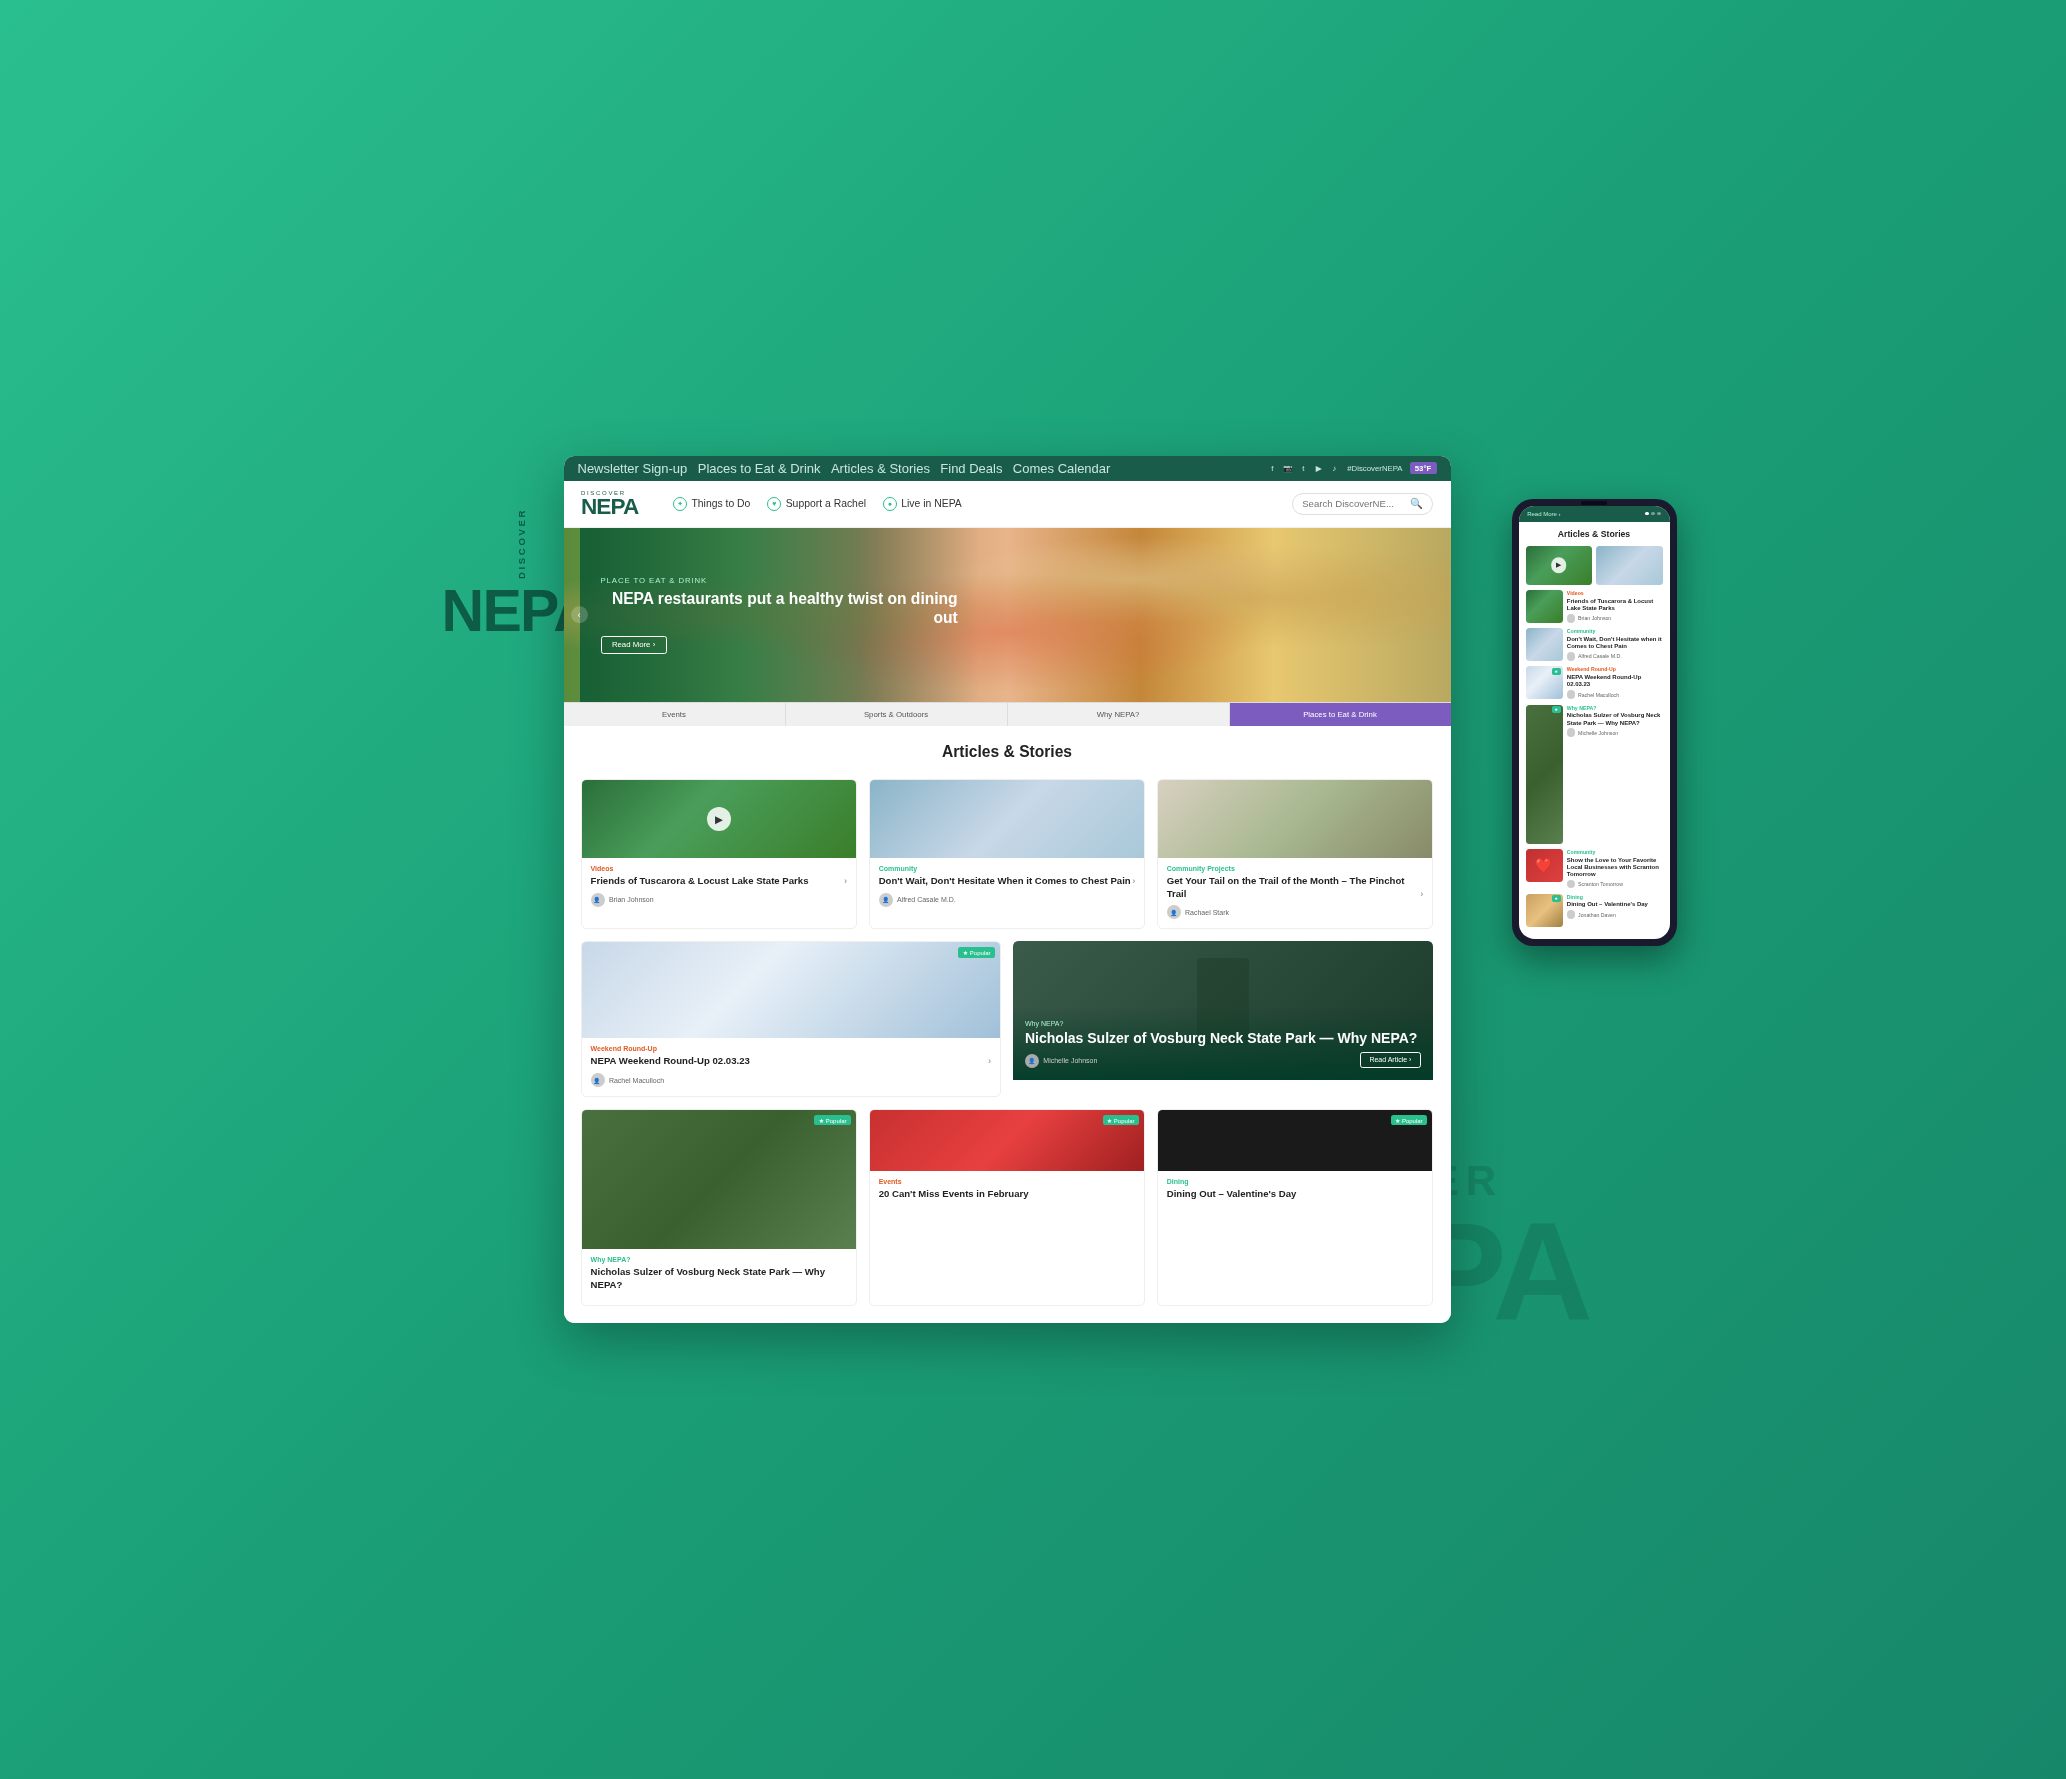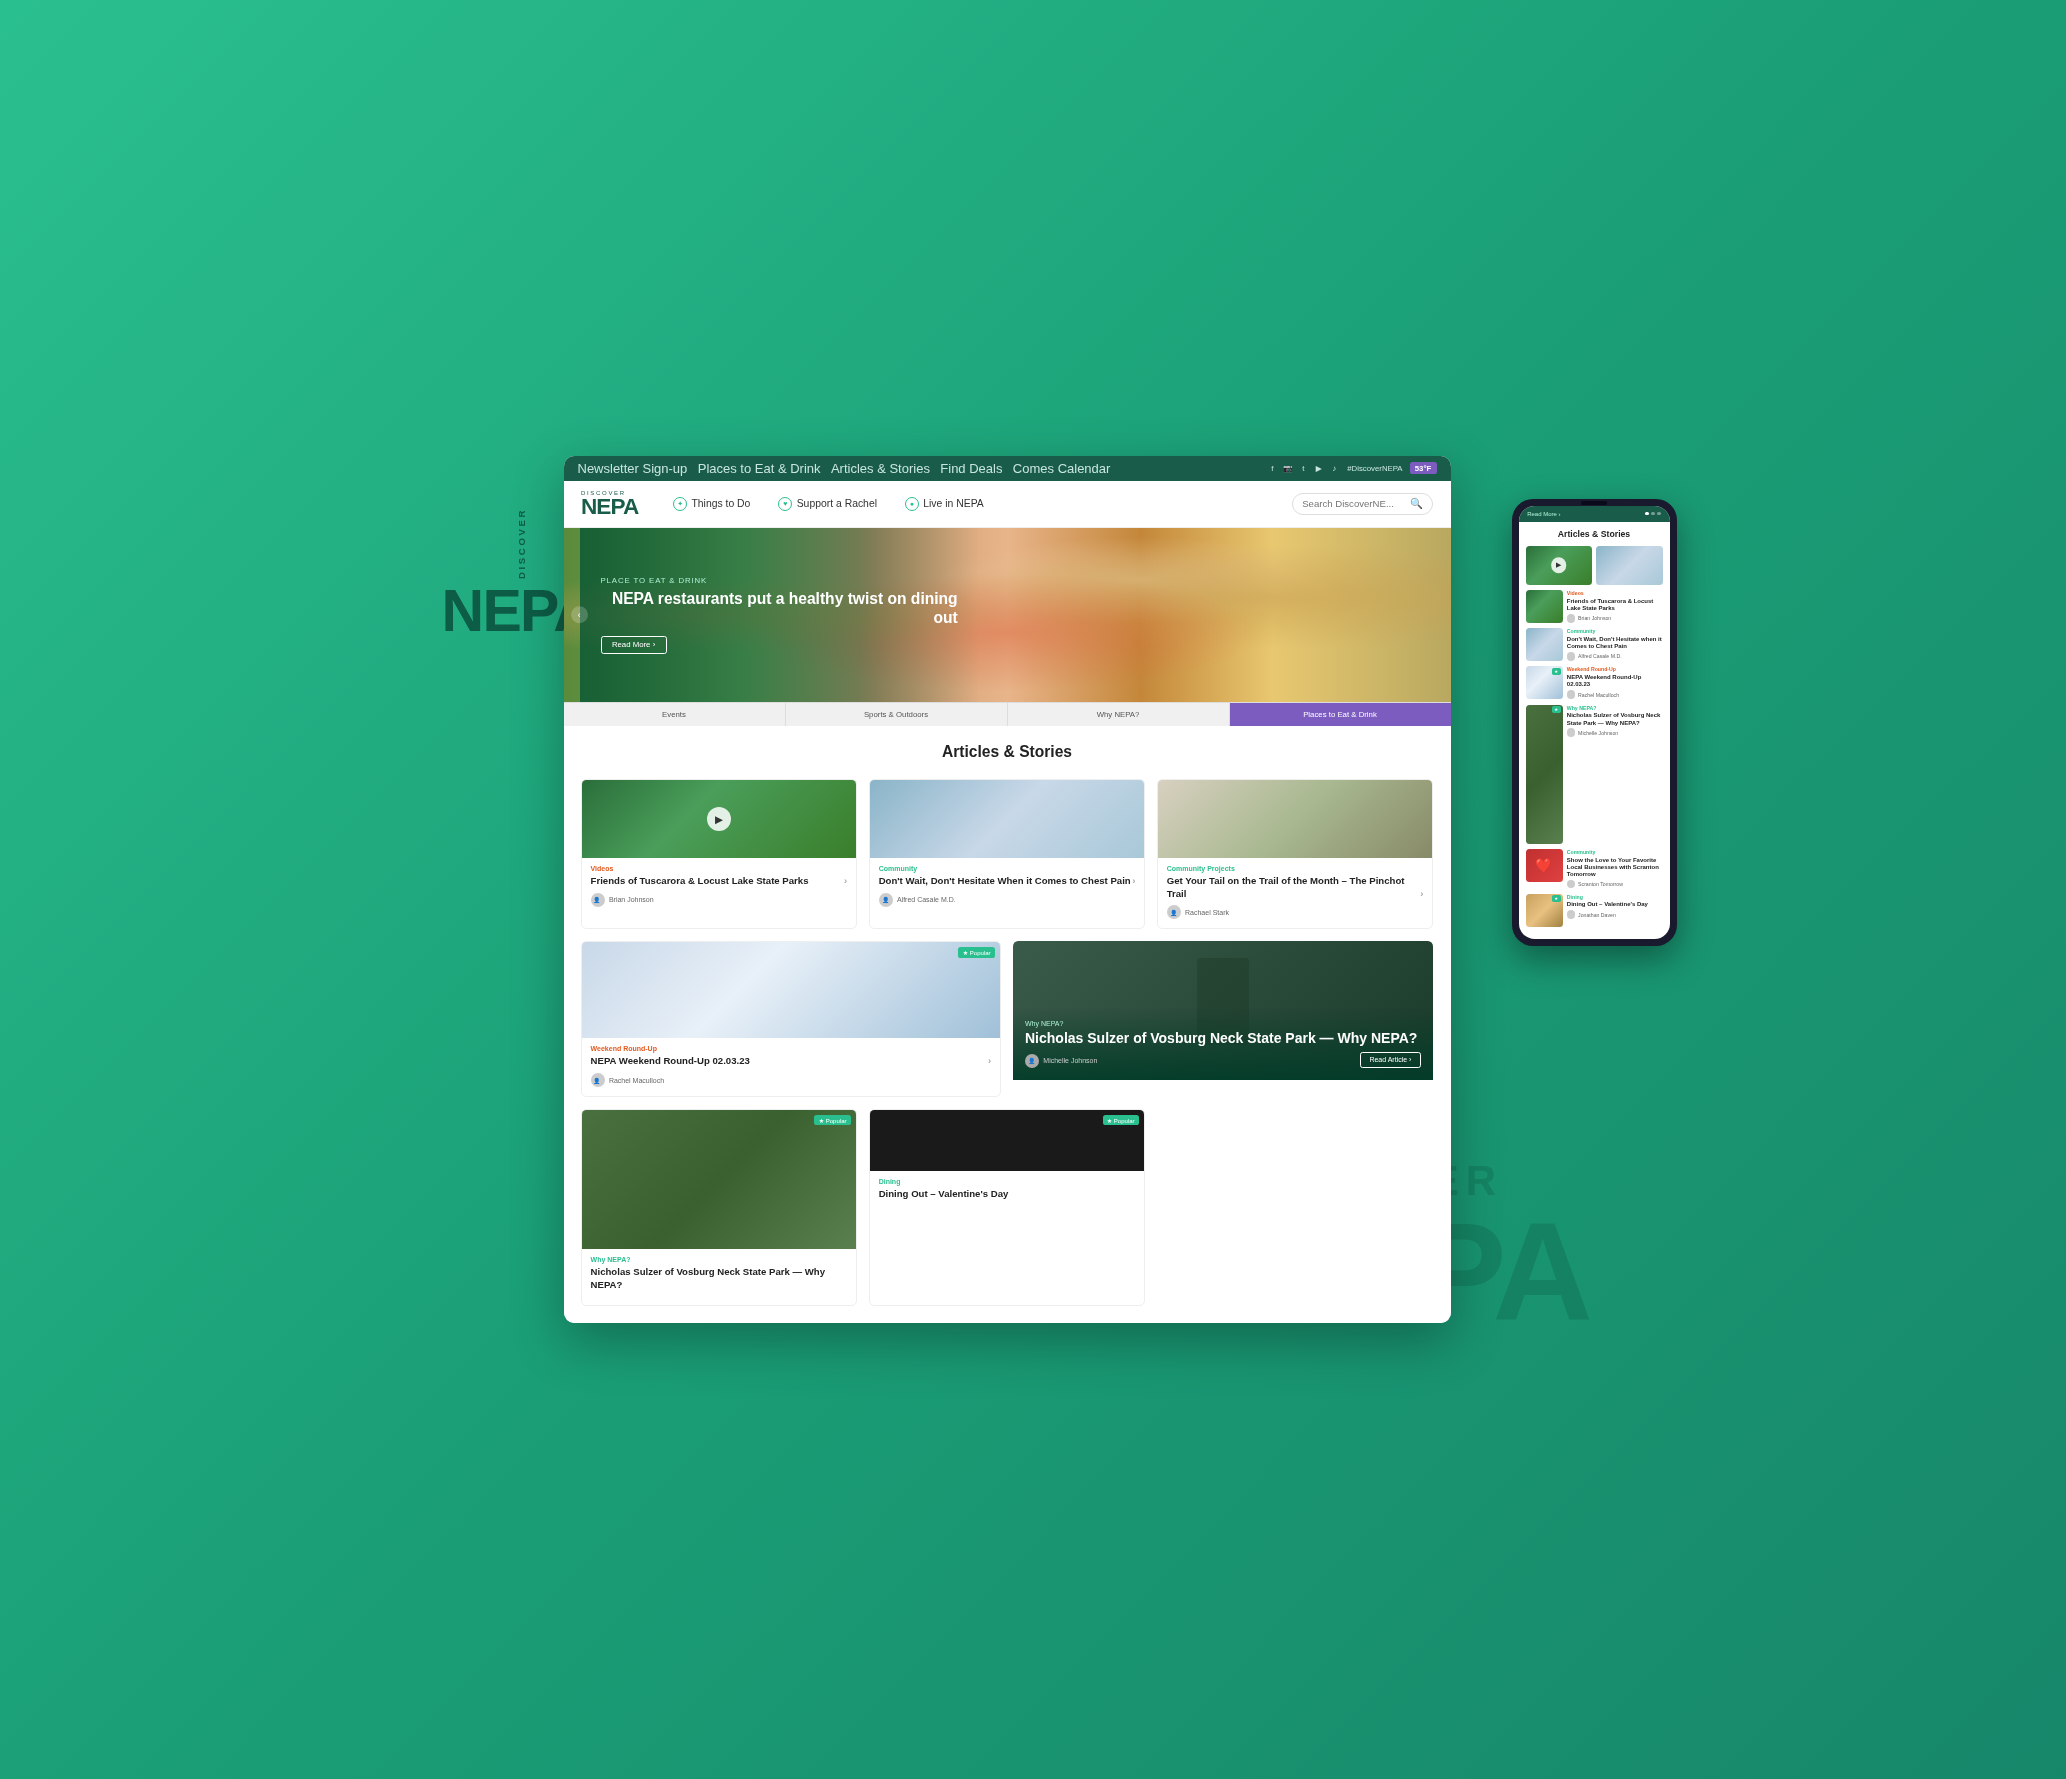--- a/index.html
+++ b/index.html
@@ -159,21 +159,21 @@
     }
     .logo-nepa {
       font-size: 22.6px;
       font-weight: 900;
       color: #1a5c4a;
       line-height: 1;
       letter-spacing: -0.9px;
     }
     .nav-items {
       display: flex;
-      gap: 28px;
+      gap: 17px;
       flex: 1;
     }
     .nav-item {
       display: flex;
       align-items: center;
       gap: 4.3px;
       font-size: 10.4px;
       color: #333;
       cursor: pointer;
       font-weight: 500;
@@ -802,20 +802,29 @@
         <div class="article-card">
           <div class="article-img img-park" style="height:61px;">
             <div class="popular-badge">★ Popular</div>
           </div>
           <div class="article-body">
             <div class="article-cat cat-why">Why NEPA?</div>
             <div class="article-title">Nicholas Sulzer of Vosburg Neck State Park — Why NEPA?</div>
           </div>
         </div>
 
+        <div class="article-card">
+          <div class="article-img img-red-circle" style="height:61px;">
+            <div class="popular-badge">★ Popular</div>
+          </div>
+          <div class="article-body">
+            <div class="article-cat cat-events">Events</div>
+            <div class="article-title">20 Can't Miss Events in February</div>
+          </div>
+        </div>
 
         <div class="article-card">
           <div class="article-img img-dark" style="height:61px;background:#1a1a1a;">
             <div class="popular-badge">★ Popular</div>
           </div>
           <div class="article-body">
             <div class="article-cat cat-community">Dining</div>
             <div class="article-title">Dining Out – Valentine's Day</div>
           </div>
         </div>

